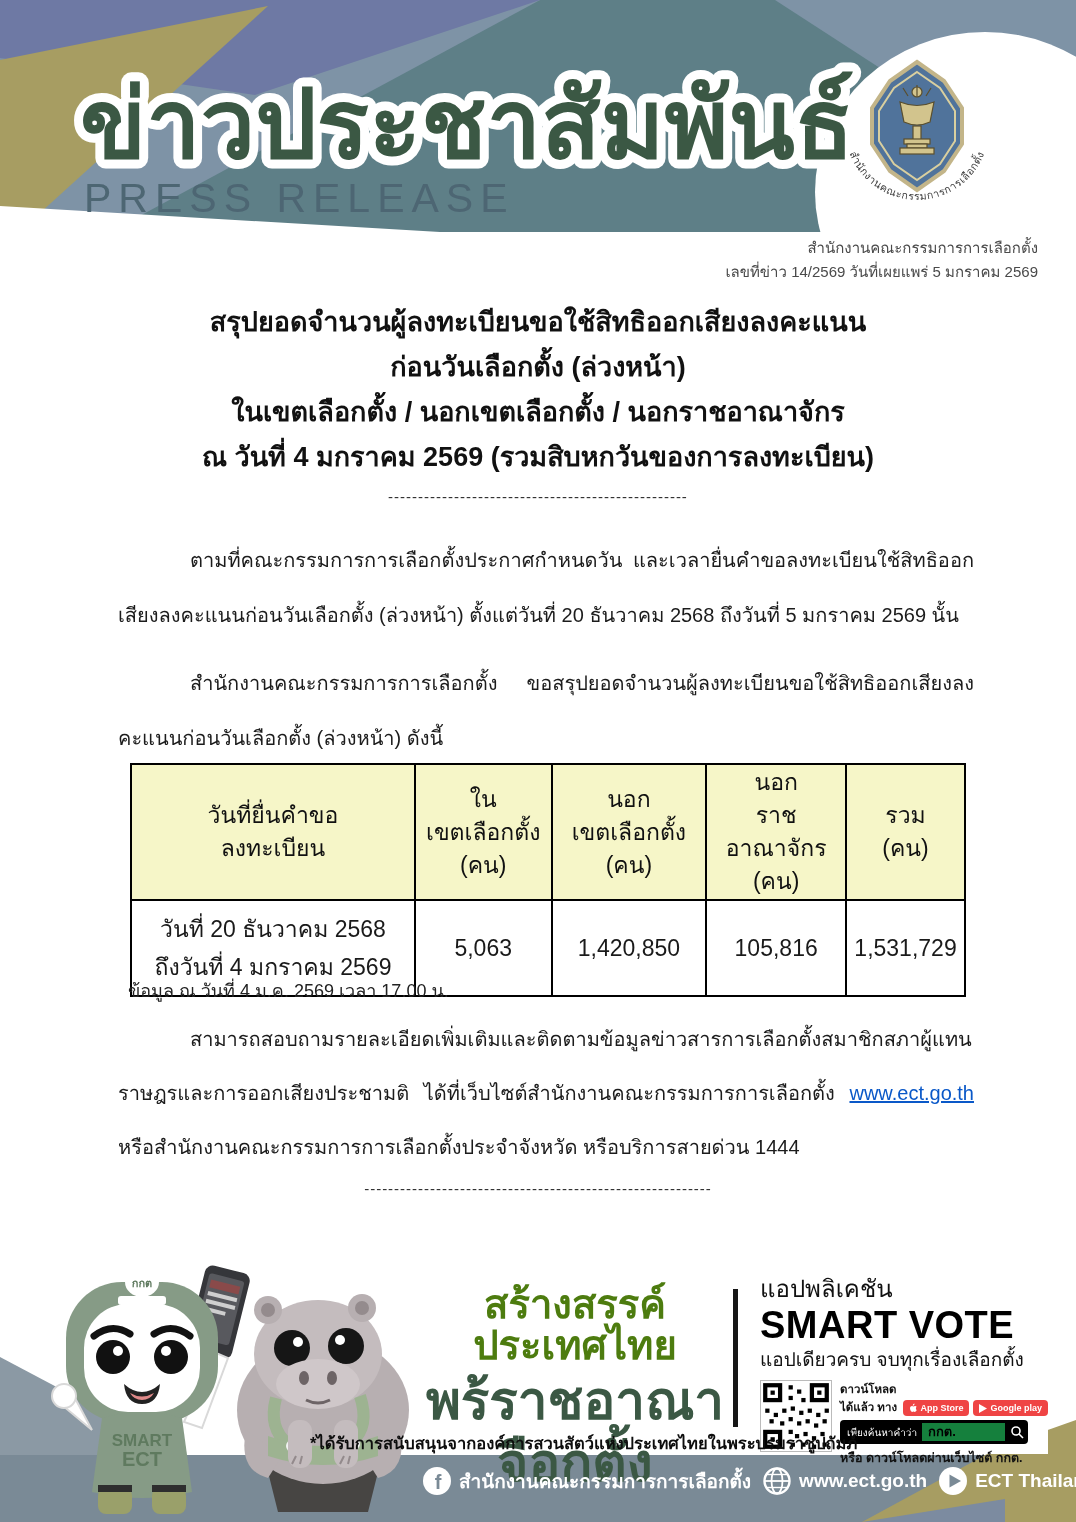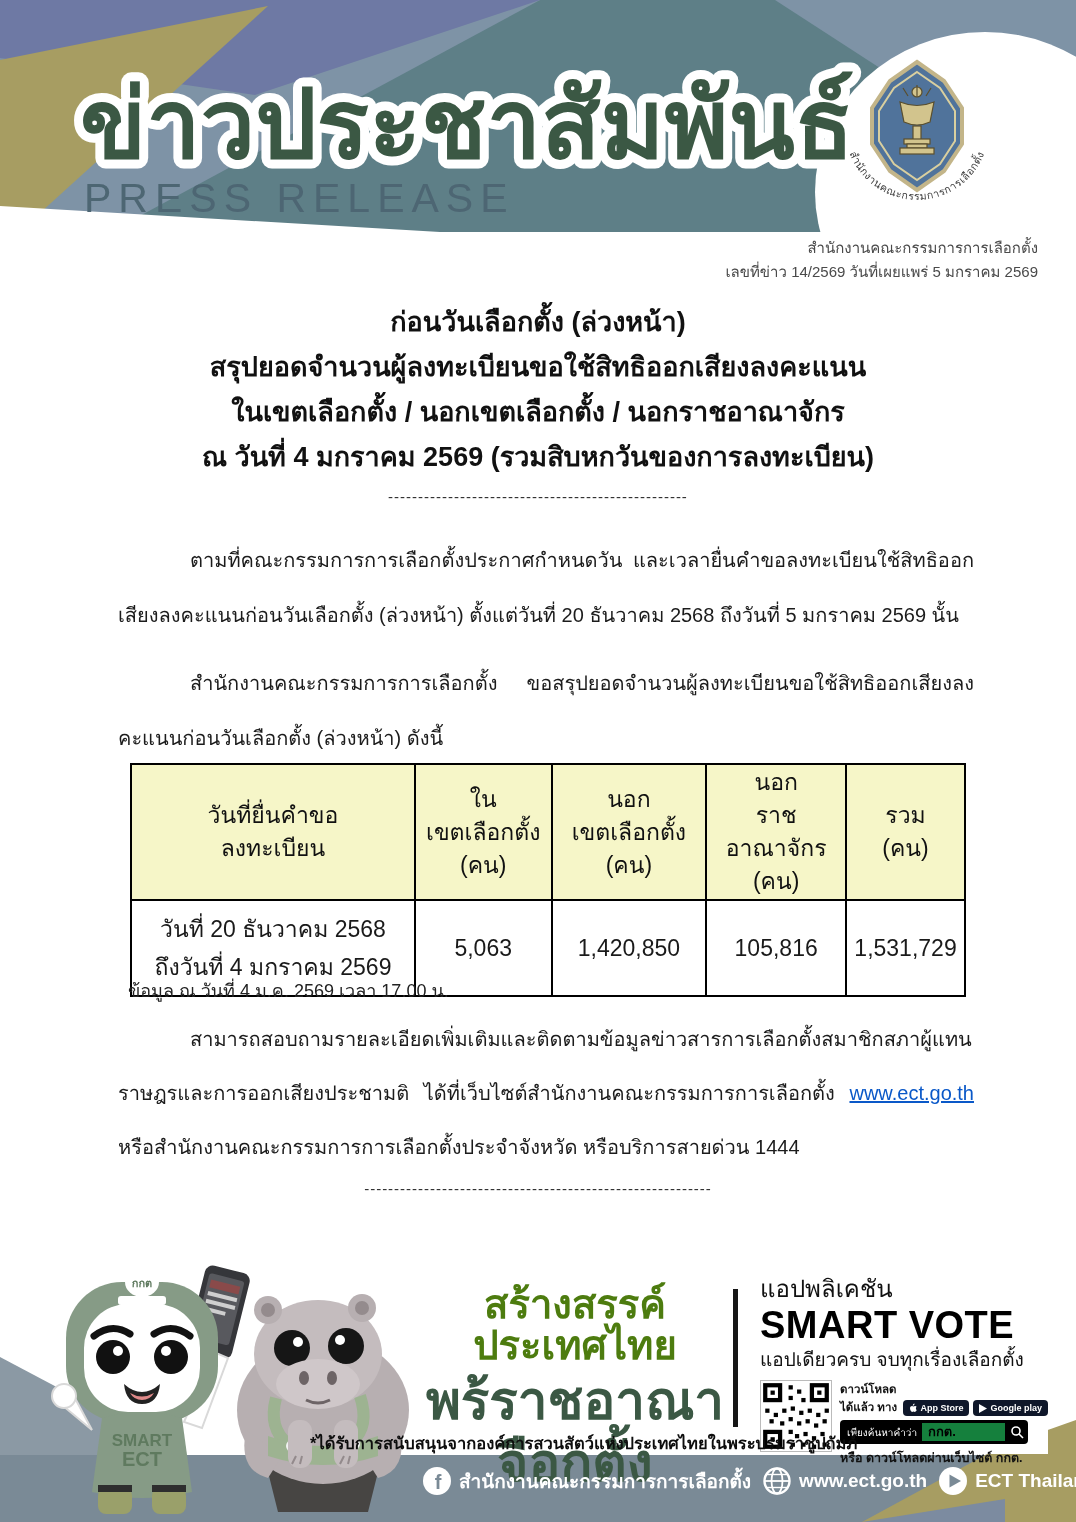--- a/index.html
+++ b/index.html
@@ -44,21 +44,21 @@
   .slogan-2{font-size:53px;font-weight:800;color:#3b5844;line-height:62px;margin-top:4px;}
   .v-divider{left:733px;top:1289px;width:5px;height:138px;background:#161616;z-index:2;}
   .app-panel{left:752px;top:1272px;width:296px;height:182px;background:#fff;z-index:2;padding:2px 0 0 8px;box-sizing:border-box;}
   .app-label{font-size:24px;color:#111;line-height:30px;}
   .app-name{font-size:38px;font-weight:800;letter-spacing:0.5px;color:#000;line-height:42px;}
   .app-tagline{font-size:19px;color:#111;line-height:28px;margin-bottom:6px;}
   .app-row{display:flex;gap:8px;align-items:flex-start;}
   .qr{width:70px;height:70px;flex:0 0 auto;border:1px solid #bbb;}
   .app-col{display:flex;flex-direction:column;gap:4px;}
   .dl-row{display:flex;align-items:flex-end;gap:4px;font-size:11.5px;font-weight:bold;color:#111;}
-  .store-badge{background:#0f172a;color:#fff;border-radius:4px;font-size:9px;padding:3px 6px;display:flex;align-items:center;gap:3px;white-space:nowrap;}
+  .store-badge{background:#ef4444;color:#fff;border-radius:4px;font-size:9px;padding:3px 6px;display:flex;align-items:center;gap:3px;white-space:nowrap;}
   .search-pill{background:#000;border-radius:4px;display:flex;align-items:center;height:24px;padding:0 4px 0 7px;gap:5px;width:188px;box-sizing:border-box;}
   .search-label{color:#fff;font-size:10px;white-space:nowrap;}
   .search-box{background:#15803d;color:#000;font-size:13px;font-weight:bold;height:18px;line-height:18px;padding:0 6px;flex:1;}
   .alt-dl{font-size:12.5px;font-weight:bold;color:#111;}
   .disclaimer{left:310px;top:1430px;font-size:16.5px;font-weight:bold;color:#0d0d0d;z-index:4;}
 
   .contact-bar{left:422px;right:14px;top:1458px;height:46px;display:flex;align-items:center;gap:11px;z-index:5;}
   .contact-item{display:flex;align-items:center;gap:7px;color:#fff;font-size:19px;font-weight:bold;white-space:nowrap;cursor:pointer;}
   .cicon{width:30px;height:30px;flex:0 0 auto;}
 </style>
@@ -98,22 +98,22 @@
       </text>
     </g>
   </svg>
 
   <div class="abs header-right-info">
     <div>สำนักงานคณะกรรมการการเลือกตั้ง</div>
     <div>เลขที่ข่าว 14/2569 วันที่เผยแพร่ 5 มกราคม 2569</div>
   </div>
 
   <div class="abs doc-title">
+    <div>สรุปยอดจำนวนผู้ลงทะเบียนขอใช้สิทธิออกเสียงลงคะแนน</div>
     <div>ก่อนวันเลือกตั้ง (ล่วงหน้า)</div>
-    <div>สรุปยอดจำนวนผู้ลงทะเบียนขอใช้สิทธิออกเสียงลงคะแนน</div>
     <div>ในเขตเลือกตั้ง / นอกเขตเลือกตั้ง / นอกราชอาณาจักร</div>
     <div>ณ วันที่ 4 มกราคม 2569 (รวมสิบหกวันของการลงทะเบียน)</div>
   </div>
 
   <div class="abs sep sep1">--------------------------------------------------</div>
 
   <div class="abs para p1"><span class="ind"></span><span>ตามที่คณะกรรมการการเลือกตั้งประกาศกำหนดวัน และเวลายื่นคำขอลงทะเบียนใช้สิทธิออกเสียงลงคะแนนก่อนวันเลือกตั้ง (ล่วงหน้า) ตั้งแต่วันที่ 20 ธันวาคม 2568 ถึงวันที่ 5 มกราคม 2569 นั้น</span></div>
 
   <div class="abs para p2"><span class="ind"></span><span>สำนักงานคณะกรรมการการเลือกตั้ง ขอสรุปยอดจำนวนผู้ลงทะเบียนขอใช้สิทธิออกเสียงลงคะแนนก่อนวันเลือกตั้ง (ล่วงหน้า) ดังนี้</span></div>
 

